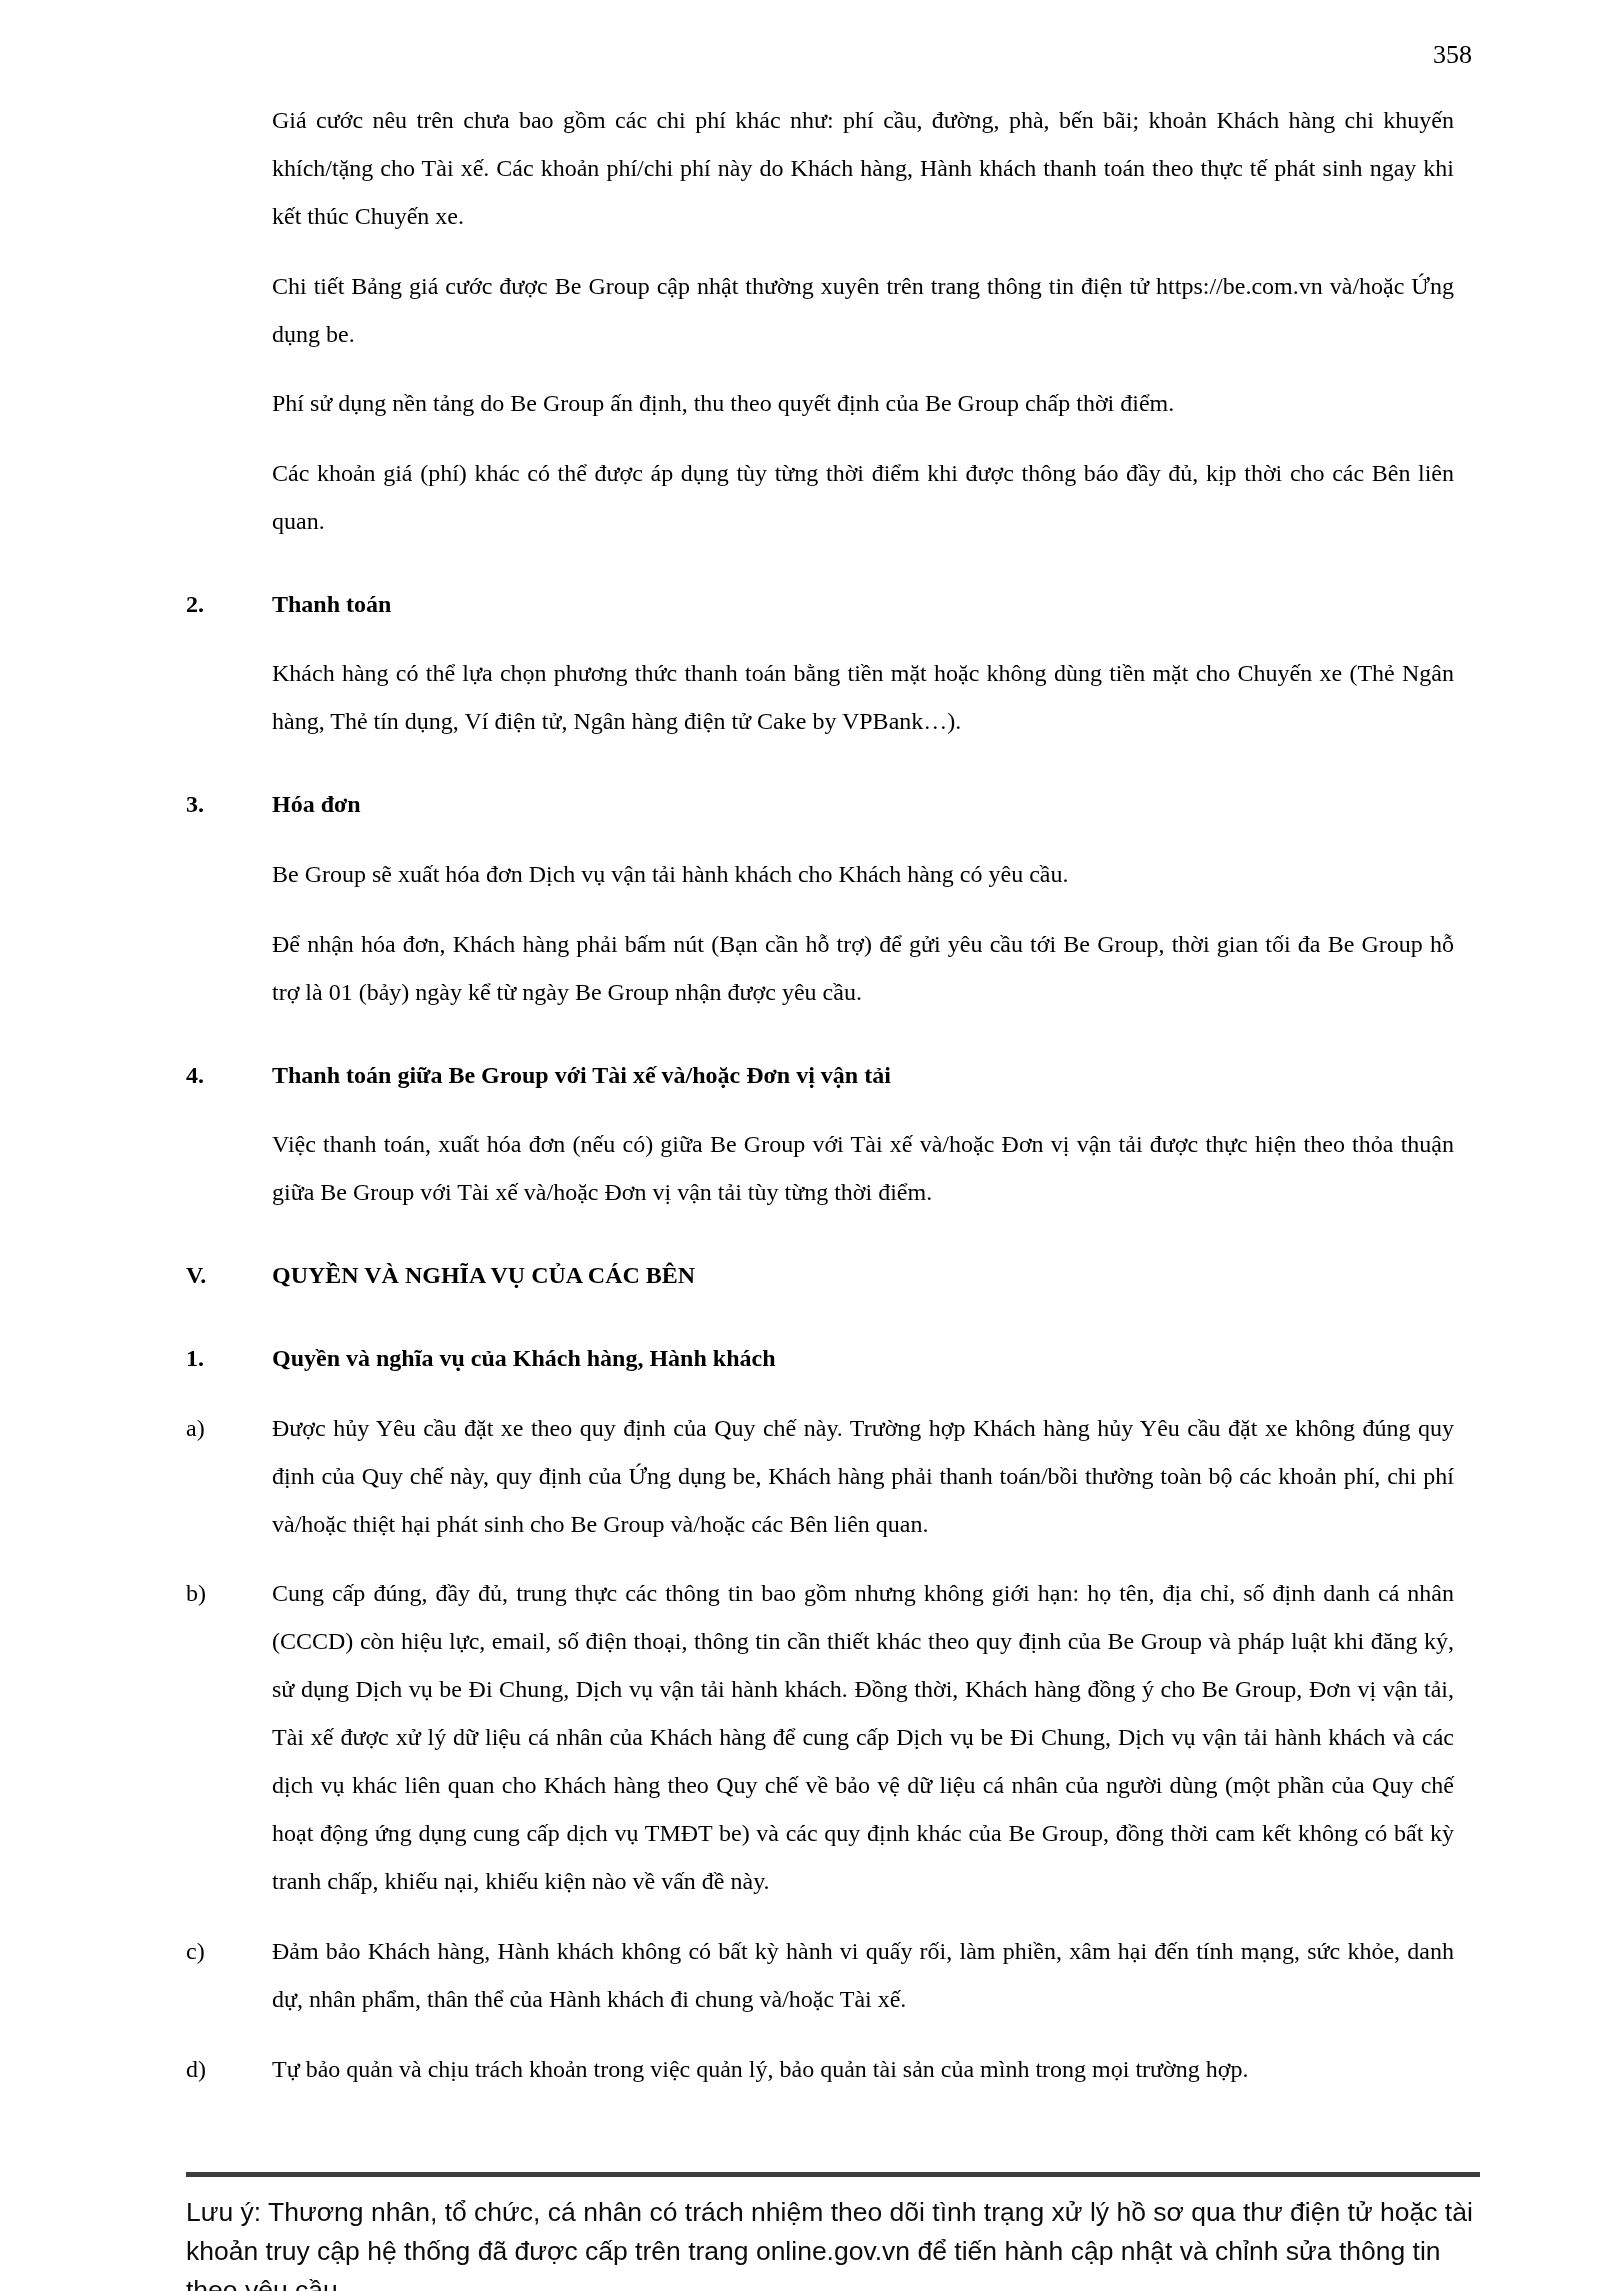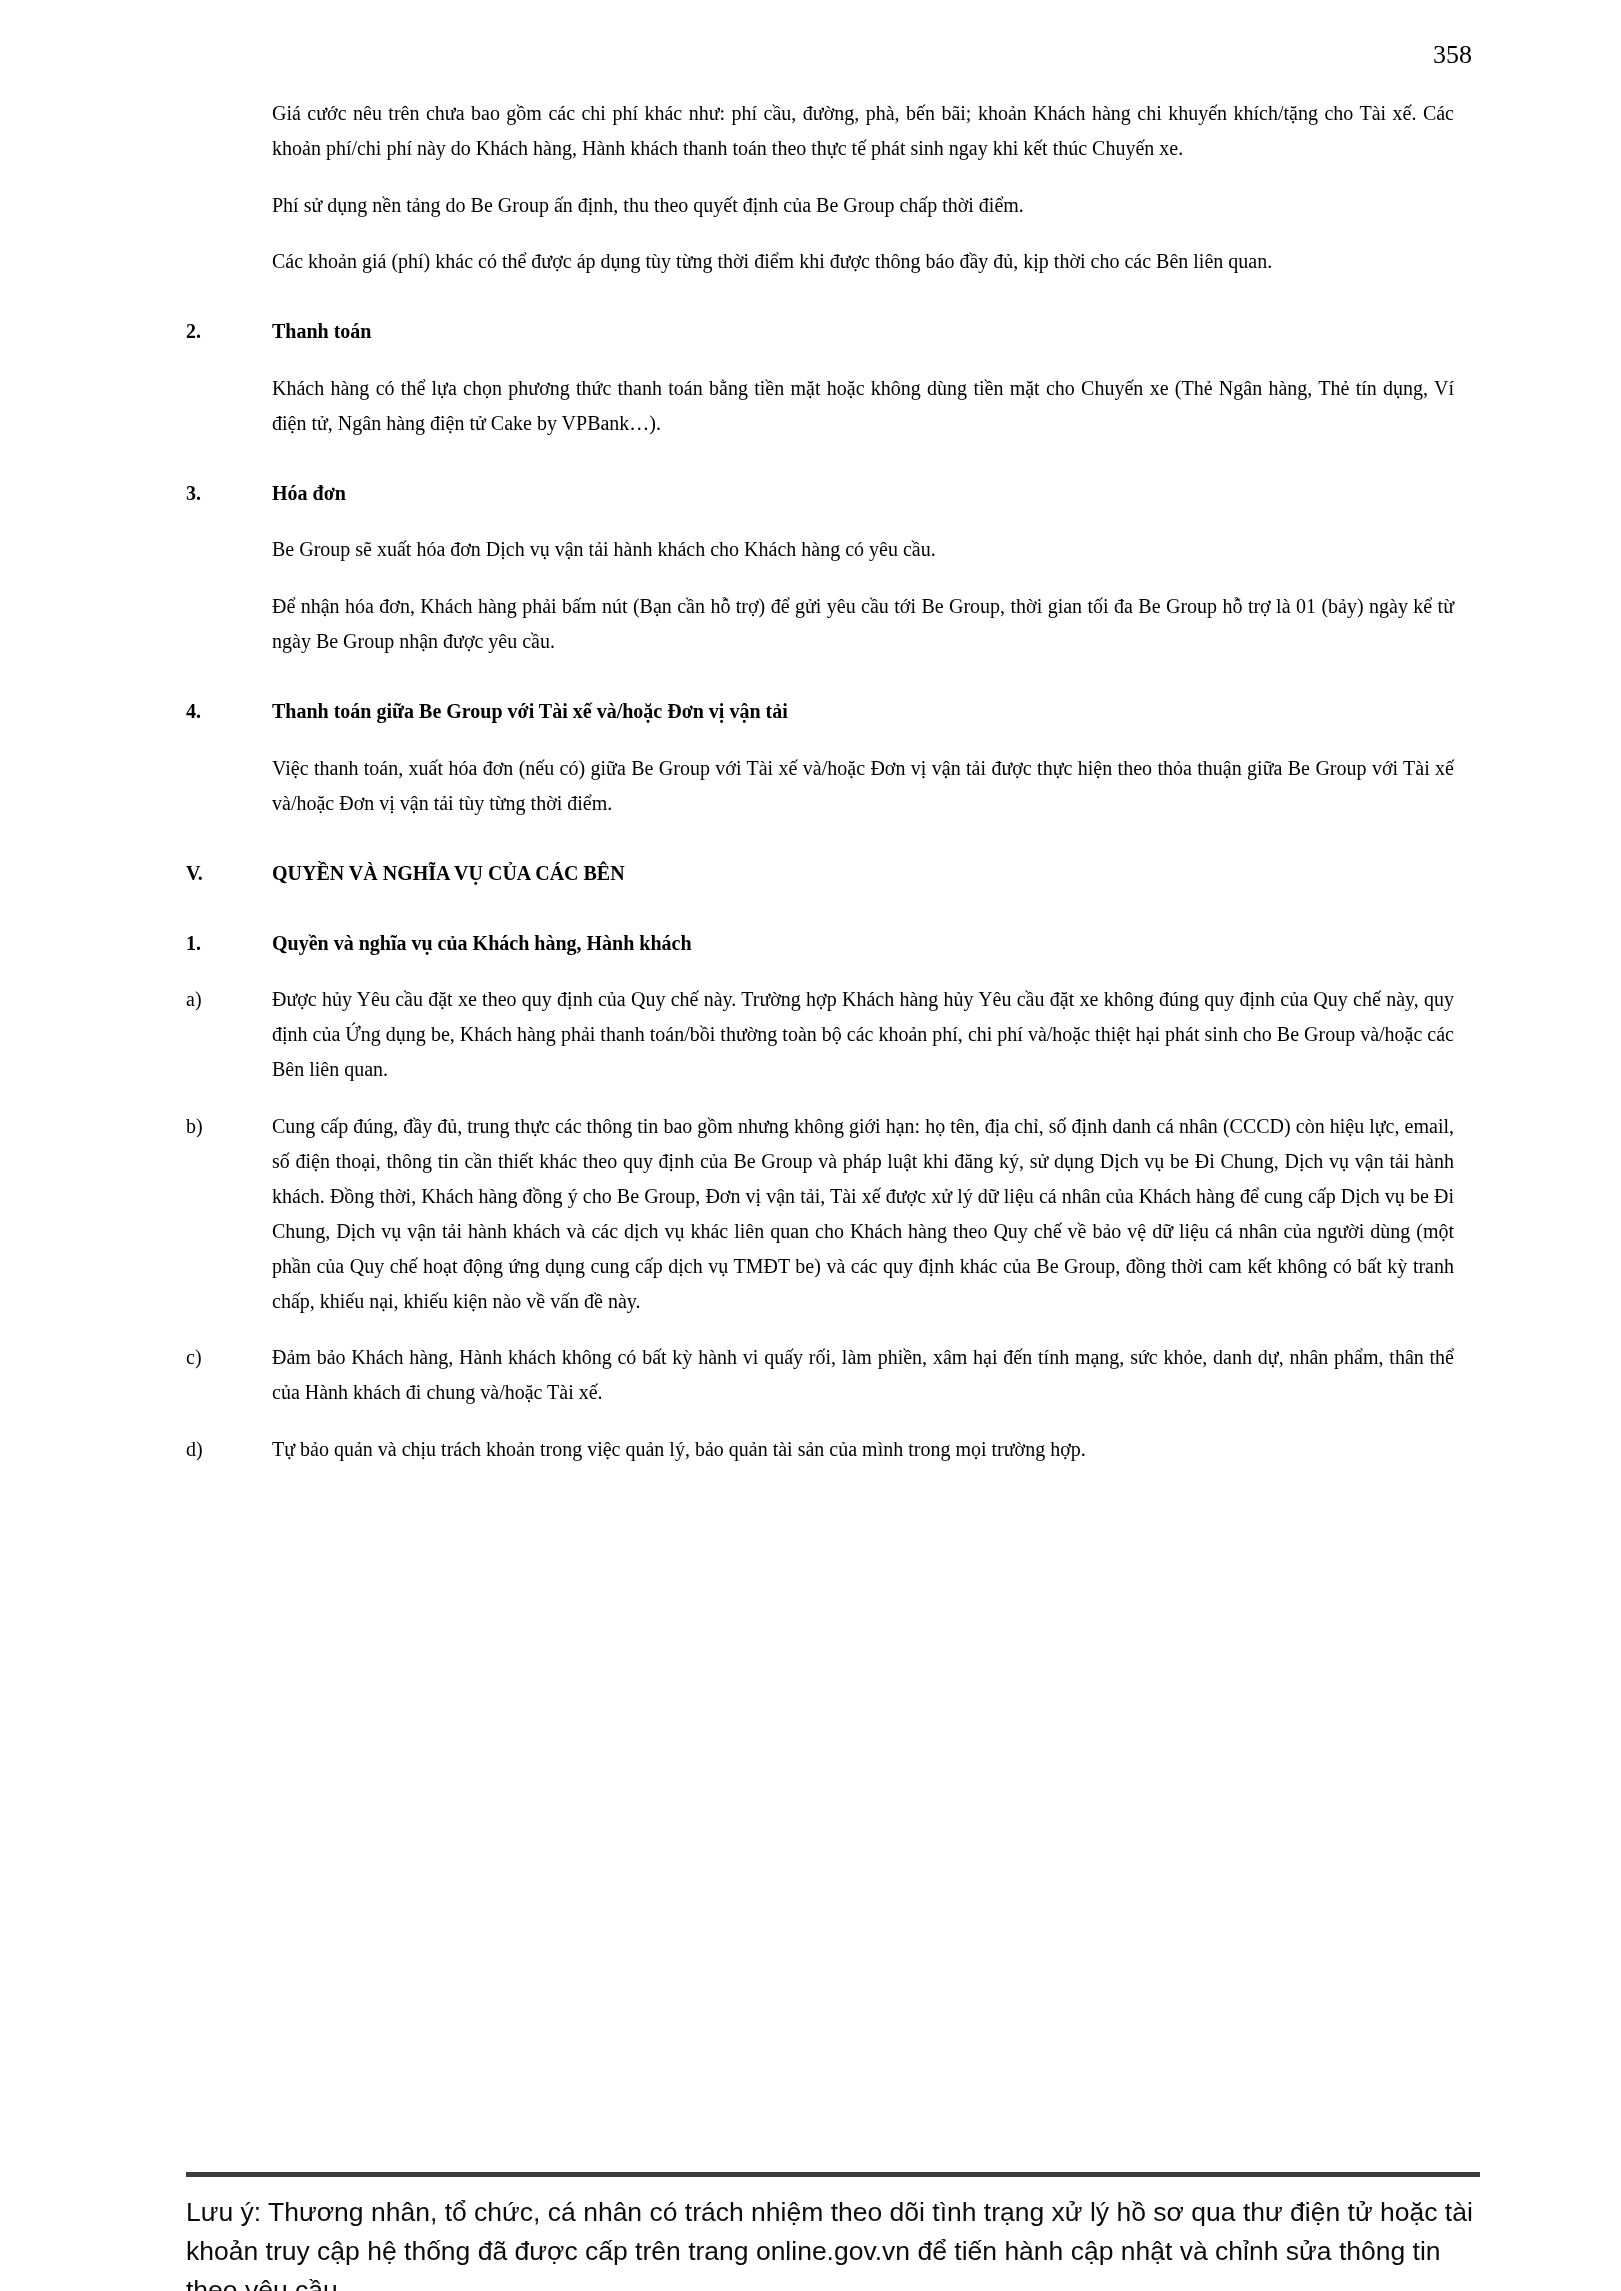--- a/index.html
+++ b/index.html
@@ -19,22 +19,22 @@
     top: 35px;
     right: 149px;
     font-size: 26px;
     line-height: 40px;
   }
   .doc-body {
     position: absolute;
     left: 186px;
     right: 167px;
     top: 96px;
-    font-size: 20px;
-    line-height: 35px;
+    font-size: 24px;
+    line-height: 48px;
   }
   .para {
     margin: 0 0 21.6px 86px;
     text-align: justify;
   }
   .block {
     display: flex;
     align-items: flex-start;
     margin-bottom: 21.6px;
   }
@@ -59,20 +59,21 @@
 </head>
 <body>
 
 <div class="page">
 
   <div class="page-number">358</div>
 
   <div class="doc-body">
 
     <p class="para">Giá cước nêu trên chưa bao gồm các chi phí khác như: phí cầu, đường, phà, bến bãi; khoản Khách hàng chi khuyến khích/tặng cho Tài xế. Các khoản phí/chi phí này do Khách hàng, Hành khách thanh toán theo thực tế phát sinh ngay khi kết thúc Chuyến xe.</p>
+    <p class="para">Chi tiết Bảng giá cước được Be Group cập nhật thường xuyên trên trang thông tin điện tử https://be.com.vn và/hoặc Ứng dụng be.</p>
     <p class="para">Phí sử dụng nền tảng do Be Group ấn định, thu theo quyết định của Be Group chấp thời điểm.</p>
     <p class="para">Các khoản giá (phí) khác có thể được áp dụng tùy từng thời điểm khi được thông báo đầy đủ, kịp thời cho các Bên liên quan.</p>
 
     <div class="block heading">
       <span class="marker">2.</span>
       <span class="btext">Thanh toán</span>
     </div>
 
     <p class="para">Khách hàng có thể lựa chọn phương thức thanh toán bằng tiền mặt hoặc không dùng tiền mặt cho Chuyến xe (Thẻ Ngân hàng, Thẻ tín dụng, Ví điện tử, Ngân hàng điện tử Cake by VPBank…).</p>
 

